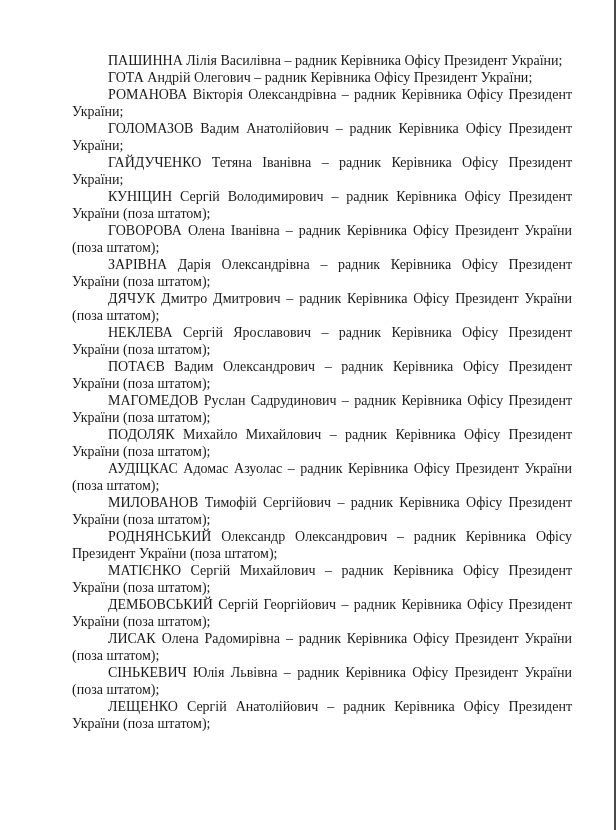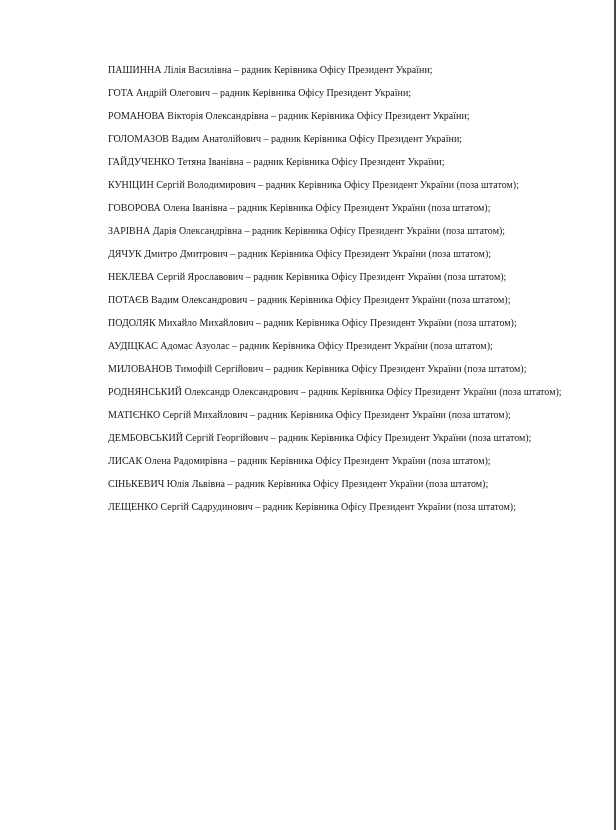--- a/index.html
+++ b/index.html
@@ -25,25 +25,25 @@
       position: absolute;
       right: 0;
       top: 0;
       width: 2px;
       height: 830px;
       background: #4a4a4a;
     }
     .doc-body {
       position: absolute;
       left: 72px;
-      top: 58px;
+      top: 52px;
       width: 500px;
       font-family: "Liberation Serif", "DejaVu Serif", serif;
-      font-size: 10px;
-      line-height: 23px;
+      font-size: 14px;
+      line-height: 17px;
       color: #1a1a1a;
     }
     .entry {
       margin: 0;
       padding: 0;
       text-align: justify;
       text-indent: 36px;
     }
     .entry span { text-indent: 0; }
   </style>
@@ -56,24 +56,25 @@
       <p class="entry"><span>ГОТА</span> <span>Андрій Олегович</span> <span>–</span> <span>радник Керівника Офісу Президент України</span><span></span><span>;</span></p>
       <p class="entry"><span>РОМАНОВА</span> <span>Вікторія Олександрівна</span> <span>–</span> <span>радник Керівника Офісу Президент України</span><span></span><span>;</span></p>
       <p class="entry"><span>ГОЛОМАЗОВ</span> <span>Вадим Анатолійович</span> <span>–</span> <span>радник Керівника Офісу Президент України</span><span></span><span>;</span></p>
       <p class="entry"><span>ГАЙДУЧЕНКО</span> <span>Тетяна Іванівна</span> <span>–</span> <span>радник Керівника Офісу Президент України</span><span></span><span>;</span></p>
       <p class="entry"><span>КУНІЦИН</span> <span>Сергій Володимирович</span> <span>–</span> <span>радник Керівника Офісу Президент України</span> <span>(поза штатом)</span><span>;</span></p>
       <p class="entry"><span>ГОВОРОВА</span> <span>Олена Іванівна</span> <span>–</span> <span>радник Керівника Офісу Президент України</span> <span>(поза штатом)</span><span>;</span></p>
       <p class="entry"><span>ЗАРІВНА</span> <span>Дарія Олександрівна</span> <span>–</span> <span>радник Керівника Офісу Президент України</span> <span>(поза штатом)</span><span>;</span></p>
       <p class="entry"><span>ДЯЧУК</span> <span>Дмитро Дмитрович</span> <span>–</span> <span>радник Керівника Офісу Президент України</span> <span>(поза штатом)</span><span>;</span></p>
       <p class="entry"><span>НЕКЛЕВА</span> <span>Сергій Ярославович</span> <span>–</span> <span>радник Керівника Офісу Президент України</span> <span>(поза штатом)</span><span>;</span></p>
       <p class="entry"><span>ПОТАЄВ</span> <span>Вадим Олександрович</span> <span>–</span> <span>радник Керівника Офісу Президент України</span> <span>(поза штатом)</span><span>;</span></p>
+      <p class="entry"><span>МАГОМЕДОВ</span> <span>Руслан Садрудинович</span> <span>–</span> <span>радник Керівника Офісу Президент України</span> <span>(поза штатом)</span><span>;</span></p>
       <p class="entry"><span>ПОДОЛЯК</span> <span>Михайло Михайлович</span> <span>–</span> <span>радник Керівника Офісу Президент України</span> <span>(поза штатом)</span><span>;</span></p>
       <p class="entry"><span>АУДІЦКАС</span> <span>Адомас Азуолас</span> <span>–</span> <span>радник Керівника Офісу Президент України</span> <span>(поза штатом)</span><span>;</span></p>
       <p class="entry"><span>МИЛОВАНОВ</span> <span>Тимофій Сергійович</span> <span>–</span> <span>радник Керівника Офісу Президент України</span> <span>(поза штатом)</span><span>;</span></p>
       <p class="entry"><span>РОДНЯНСЬКИЙ</span> <span>Олександр Олександрович</span> <span>–</span> <span>радник Керівника Офісу Президент України</span> <span>(поза штатом)</span><span>;</span></p>
       <p class="entry"><span>МАТІЄНКО</span> <span>Сергій Михайлович</span> <span>–</span> <span>радник Керівника Офісу Президент України</span> <span>(поза штатом)</span><span>;</span></p>
       <p class="entry"><span>ДЕМБОВСЬКИЙ</span> <span>Сергій Георгійович</span> <span>–</span> <span>радник Керівника Офісу Президент України</span> <span>(поза штатом)</span><span>;</span></p>
       <p class="entry"><span>ЛИСАК</span> <span>Олена Радомирівна</span> <span>–</span> <span>радник Керівника Офісу Президент України</span> <span>(поза штатом)</span><span>;</span></p>
       <p class="entry"><span>СІНЬКЕВИЧ</span> <span>Юлія Львівна</span> <span>–</span> <span>радник Керівника Офісу Президент України</span> <span>(поза штатом)</span><span>;</span></p>
-      <p class="entry"><span>ЛЕЩЕНКО</span> <span>Сергій Садрудинович</span> <span>–</span> <span>радник Керівника Офісу Президент України</span> <span>(поза штатом)</span><span>;</span></p>
+      <p class="entry"><span>ЛЕЩЕНКО</span> <span>Сергій Анатолійович</span> <span>–</span> <span>радник Керівника Офісу Президент України</span> <span>(поза штатом)</span><span>;</span></p>
     </div>
   <div class="page-edge"></div>
 </div>
 
 </body></html>

